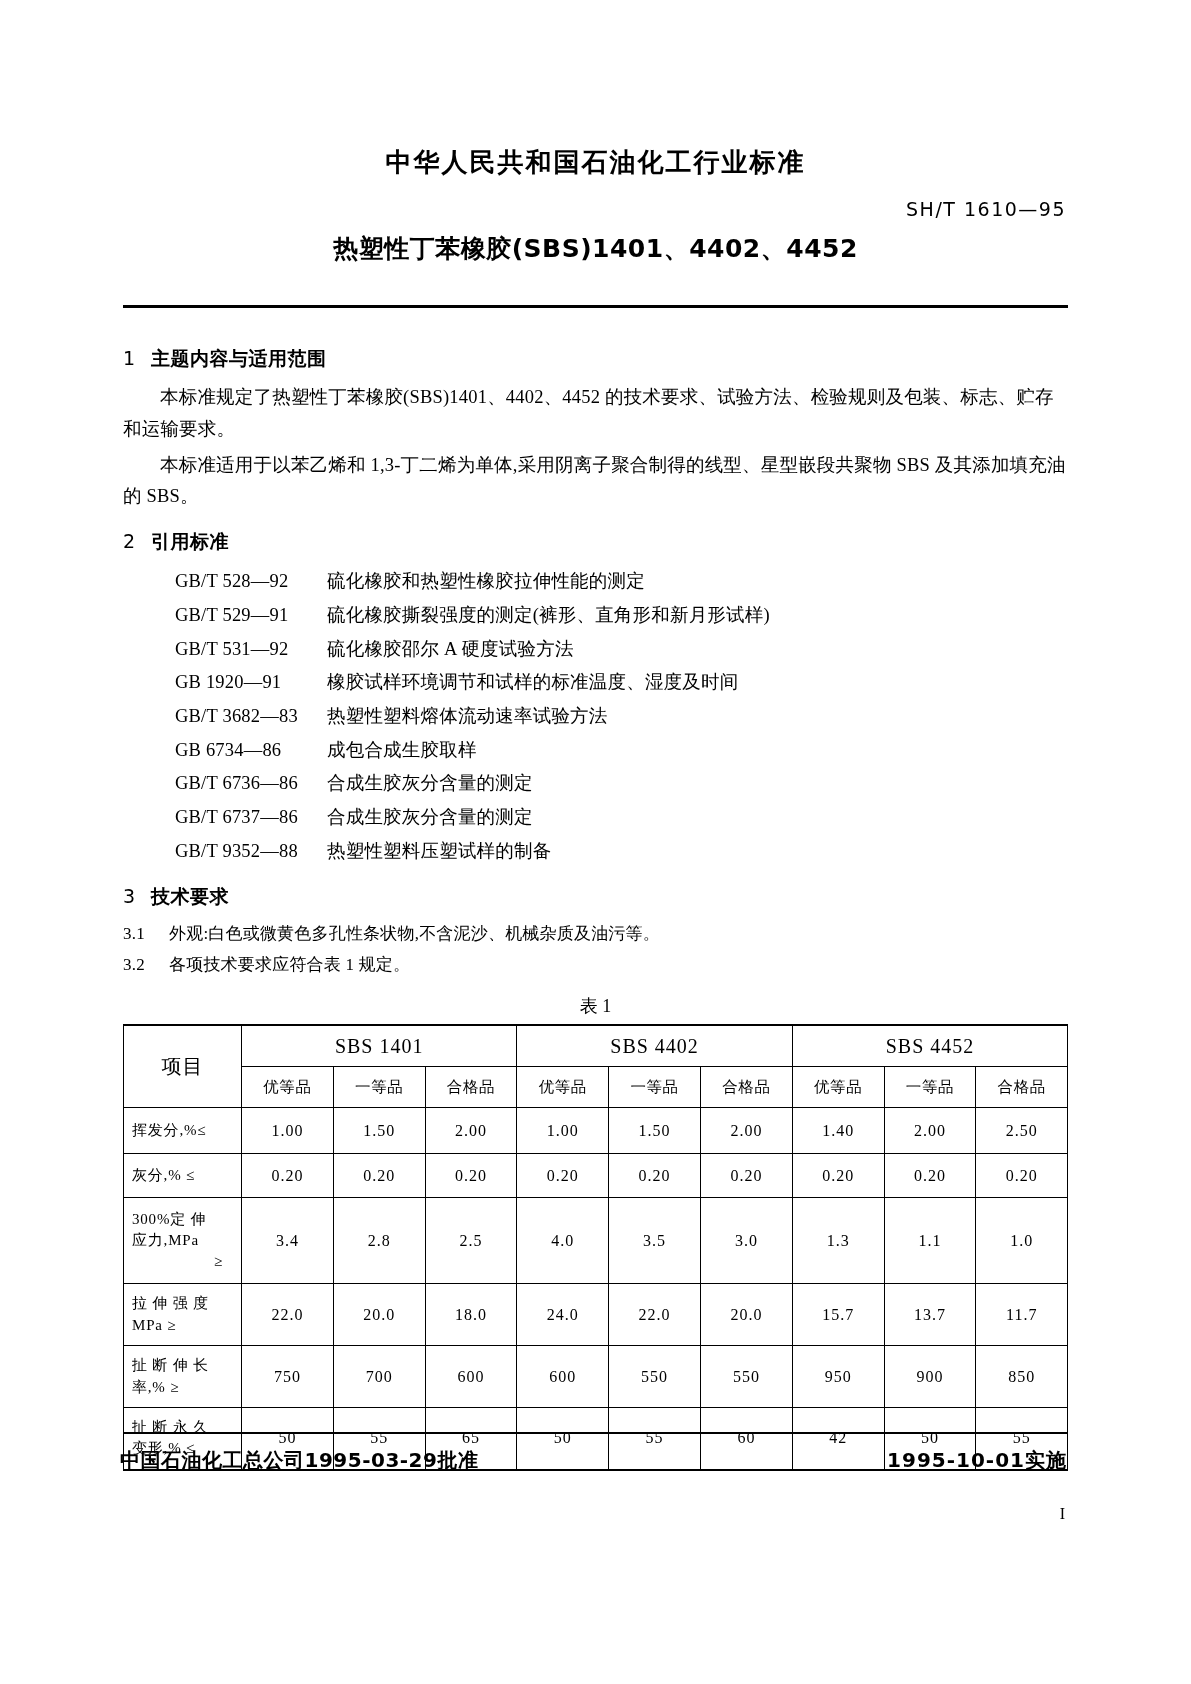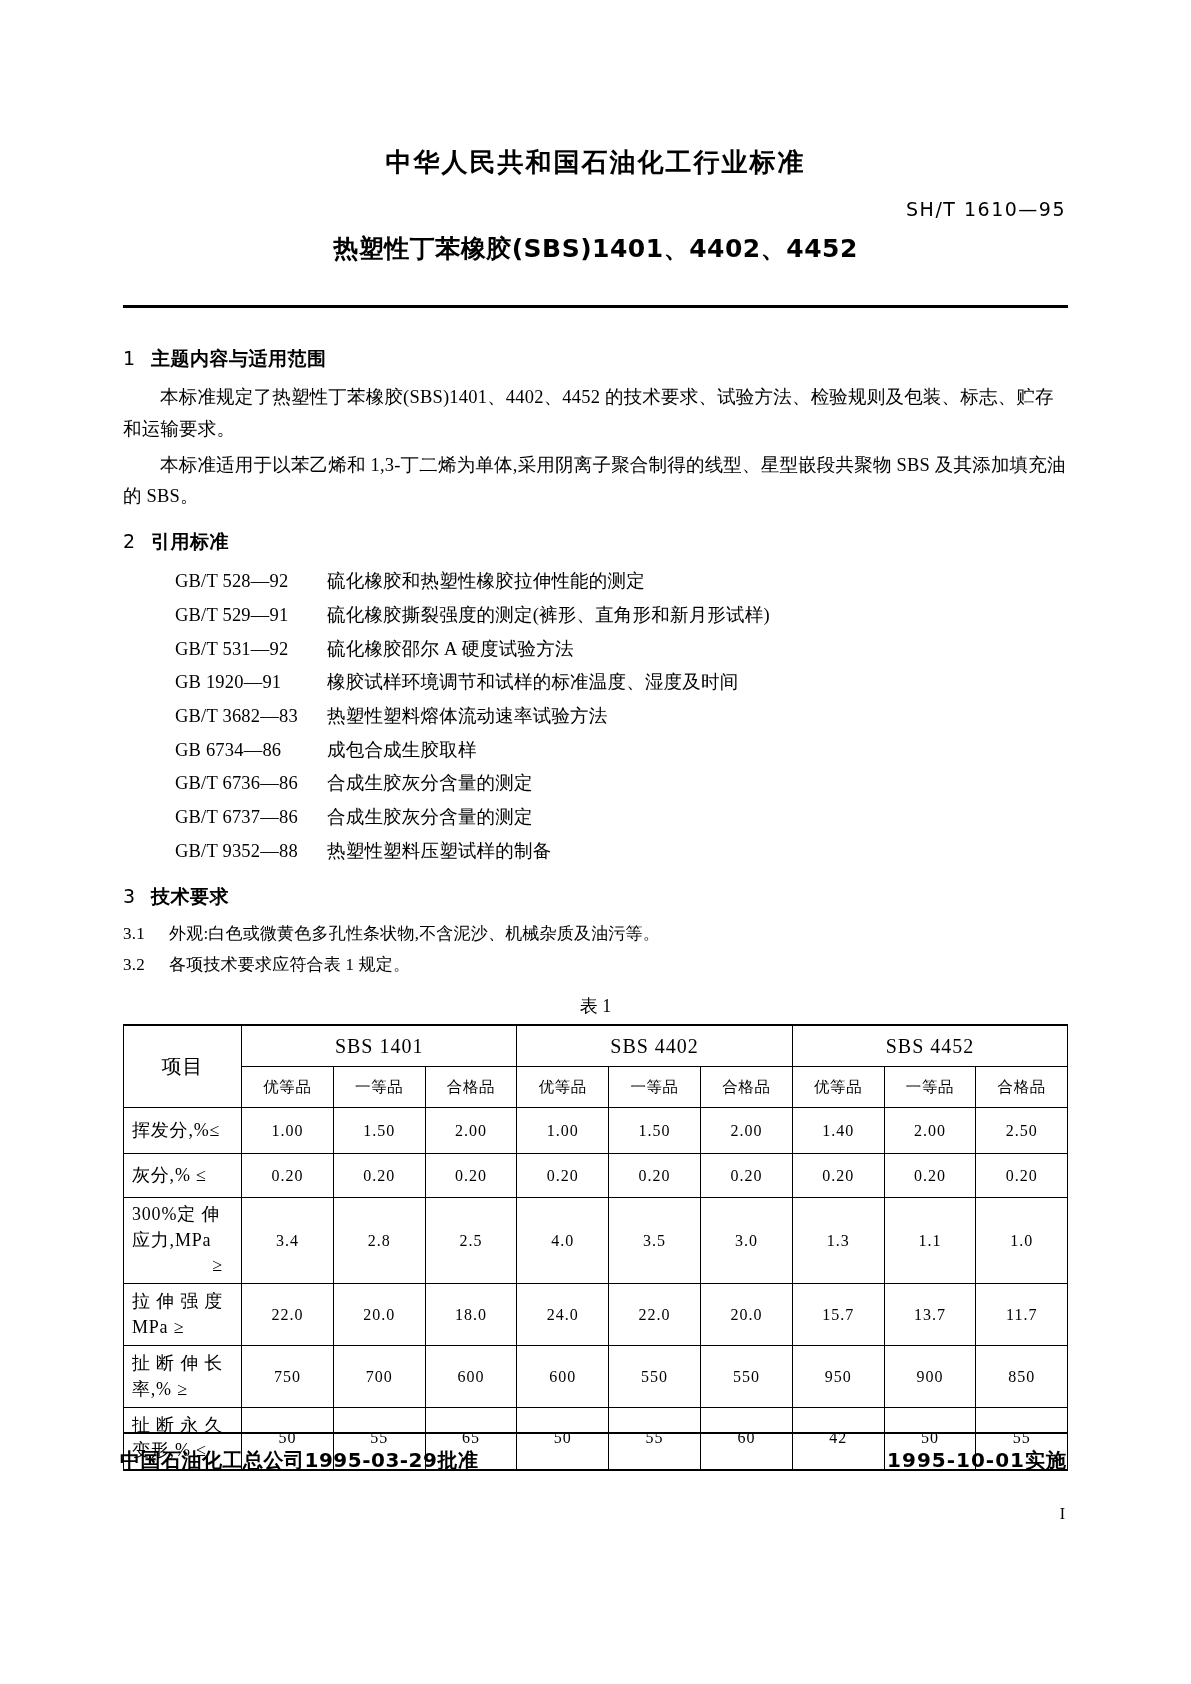--- a/index.html
+++ b/index.html
@@ -126,21 +126,21 @@
   }
   table.spec thead th { font-weight: normal; }
   table.spec .top-b { border-top: 2.5px solid #000; }
   table.spec .bot-b { border-bottom: 2.5px solid #000; }
   table.spec tr.hdr-grp th { height: 36px; font-size: 20px; letter-spacing: 1px;}
   table.spec tr.hdr-sub th { height: 36px; }
   table.spec td.item {
     text-align: left;
     padding-left: 8px;
     padding-right: 4px;
-    font-size: 18px;
+    font-size: 15px;
     line-height: 1.42;
     letter-spacing: 0.8px;
   }
   table.spec td.item .l { display:block; white-space: nowrap; }
   table.spec td.item .l.r { text-align: right; padding-right: 14px; }
   table.spec td.item.single { text-align: left; }
   table.spec td.val { font-size: 16px; letter-spacing: 1px; }
   col.c-item { width: 118px; }
   col.c-val  { width: 91.8px; }
   

